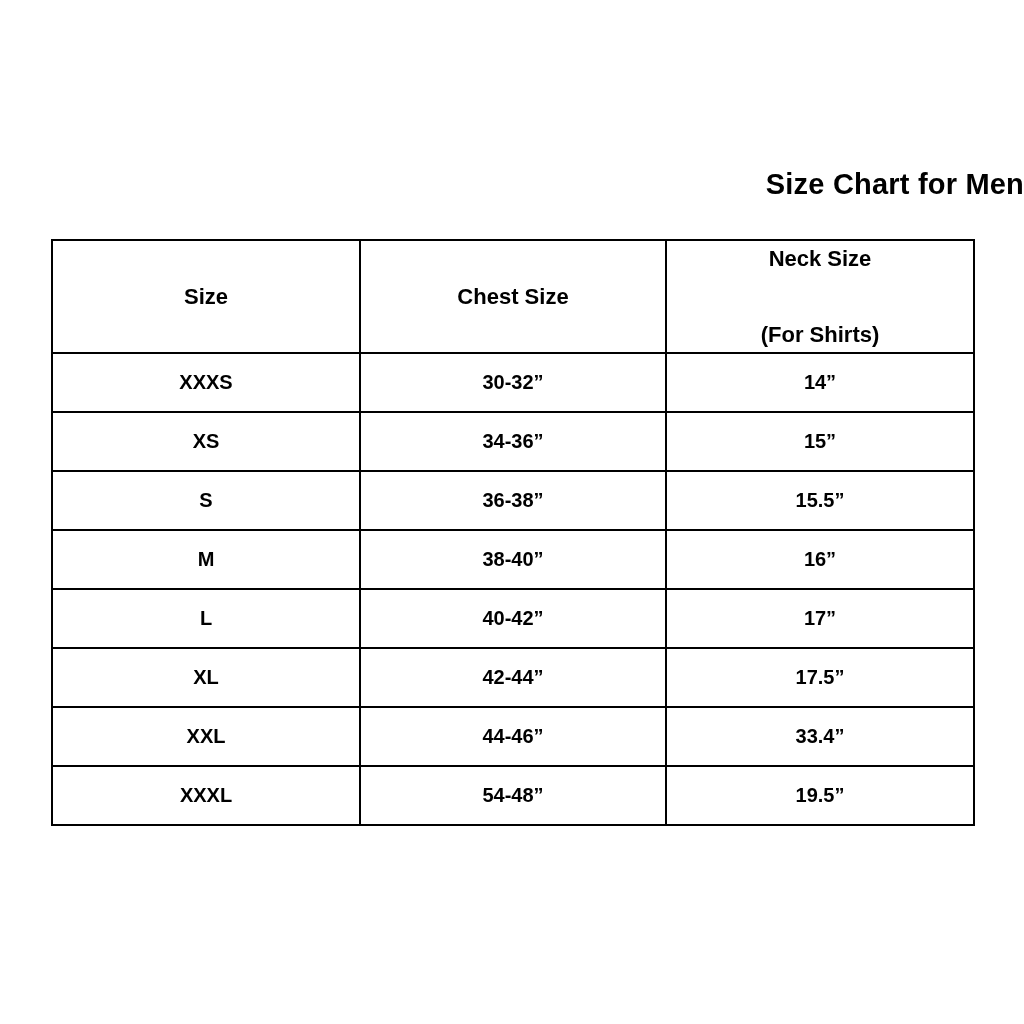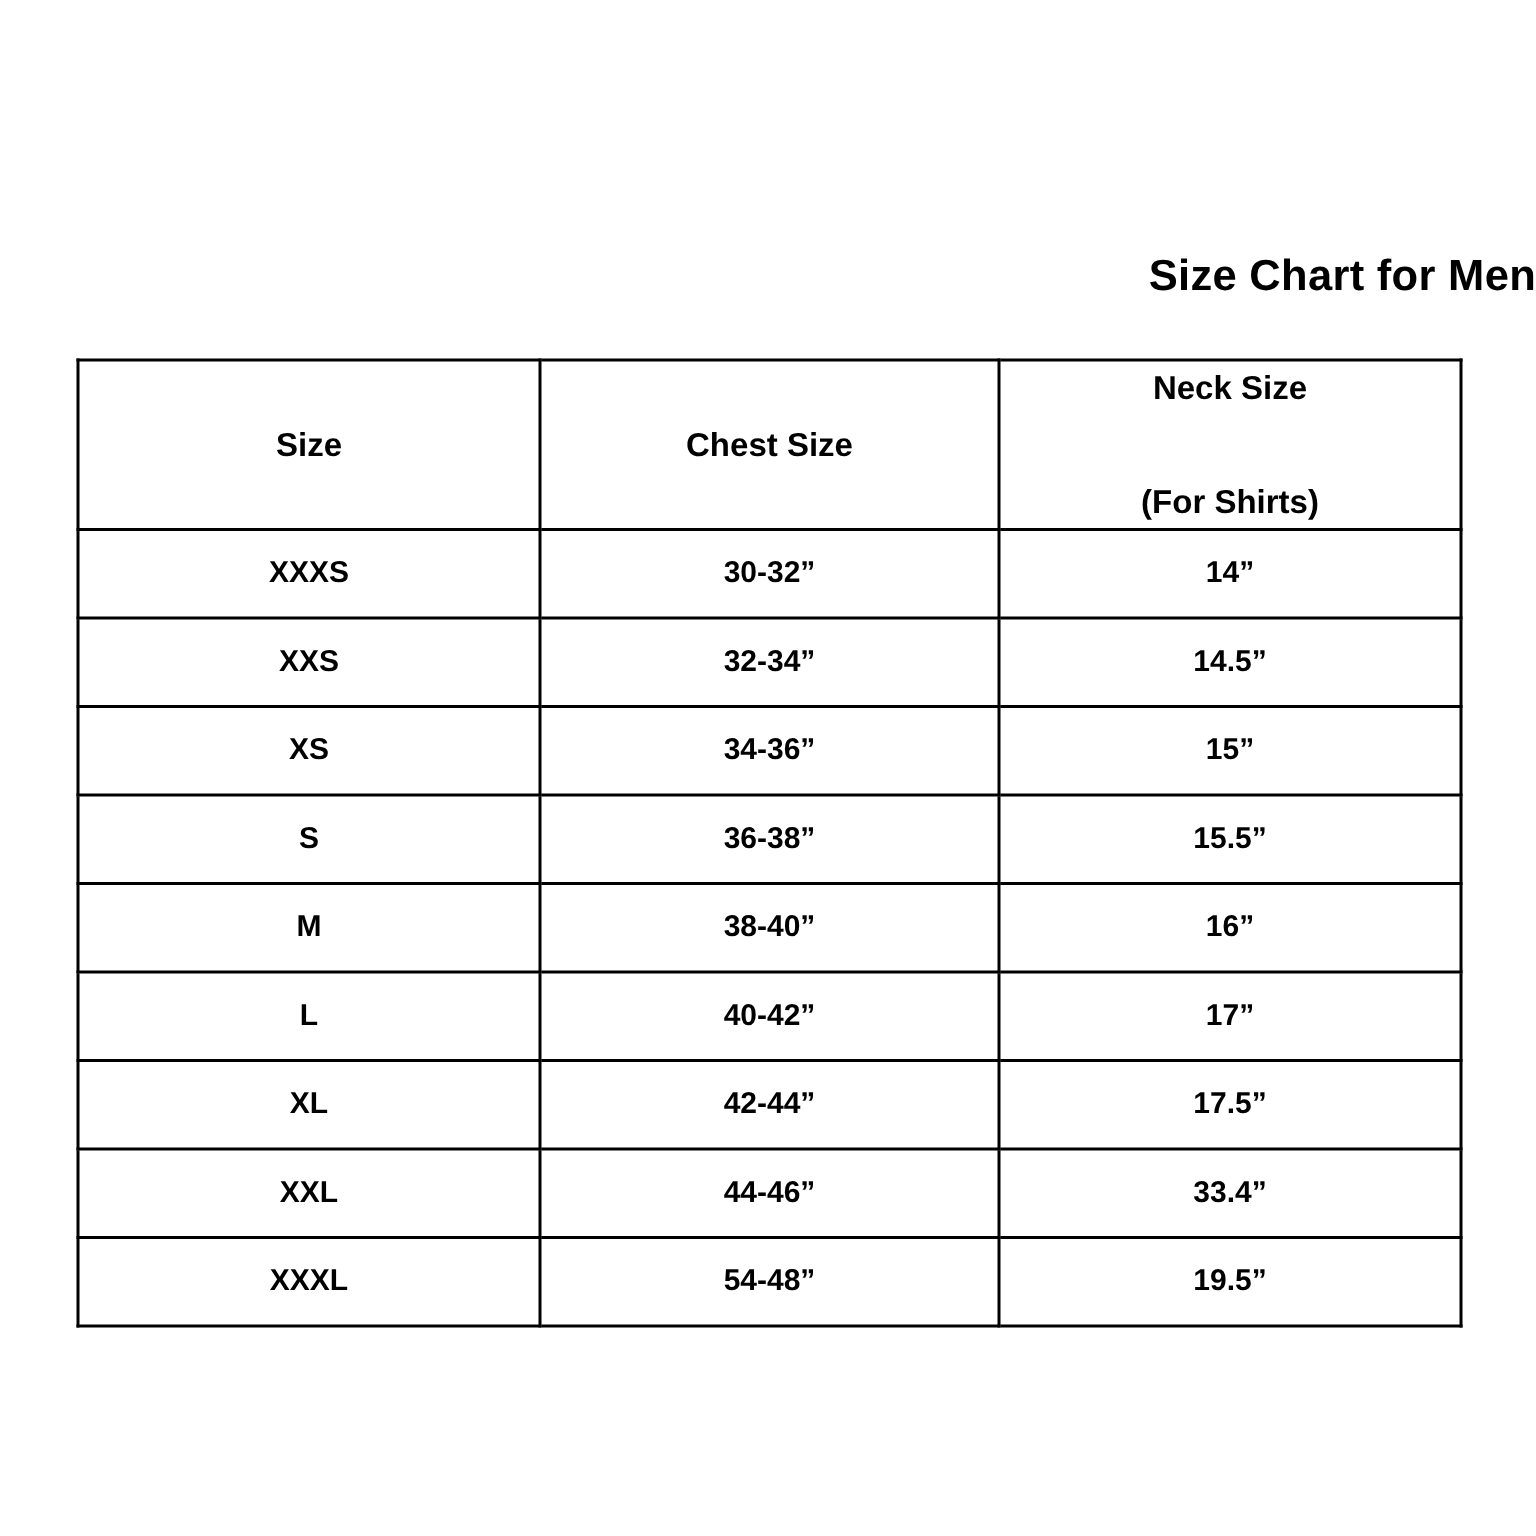--- a/index.html
+++ b/index.html
@@ -99,25 +99,20 @@
           </th>
         </tr>
       </thead>
       <tbody>
         <tr>
           <td>XXXS</td>
           <td>30-32”</td>
           <td>14”</td>
         </tr>
         <tr>
-          <td>XXS</td>
-          <td>32-34”</td>
-          <td>14.5”</td>
-        </tr>
-        <tr>
           <td>XS</td>
           <td>34-36”</td>
           <td>15”</td>
         </tr>
         <tr>
           <td>S</td>
           <td>36-38”</td>
           <td>15.5”</td>
         </tr>
         <tr>

